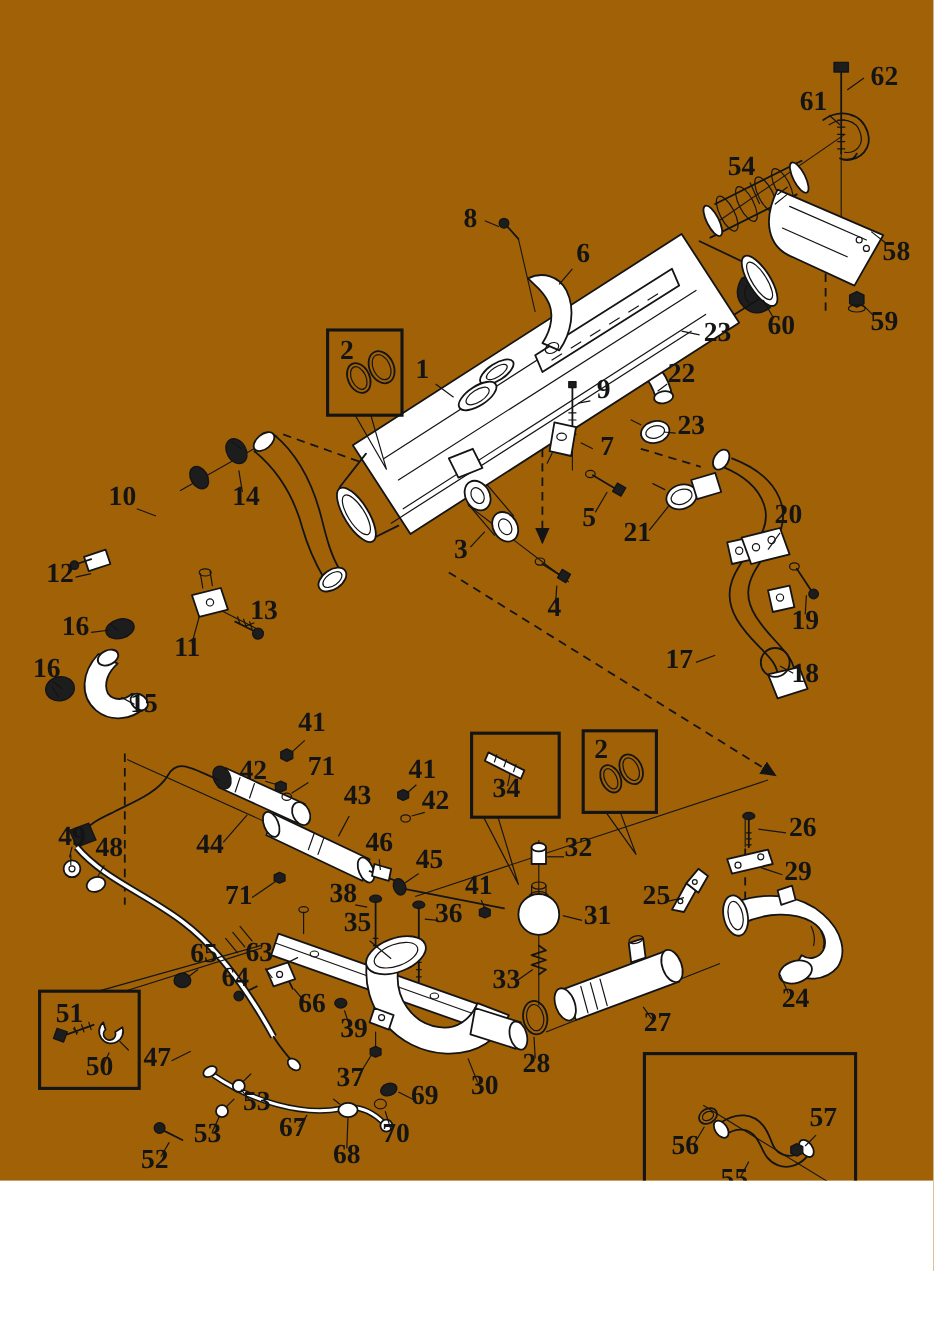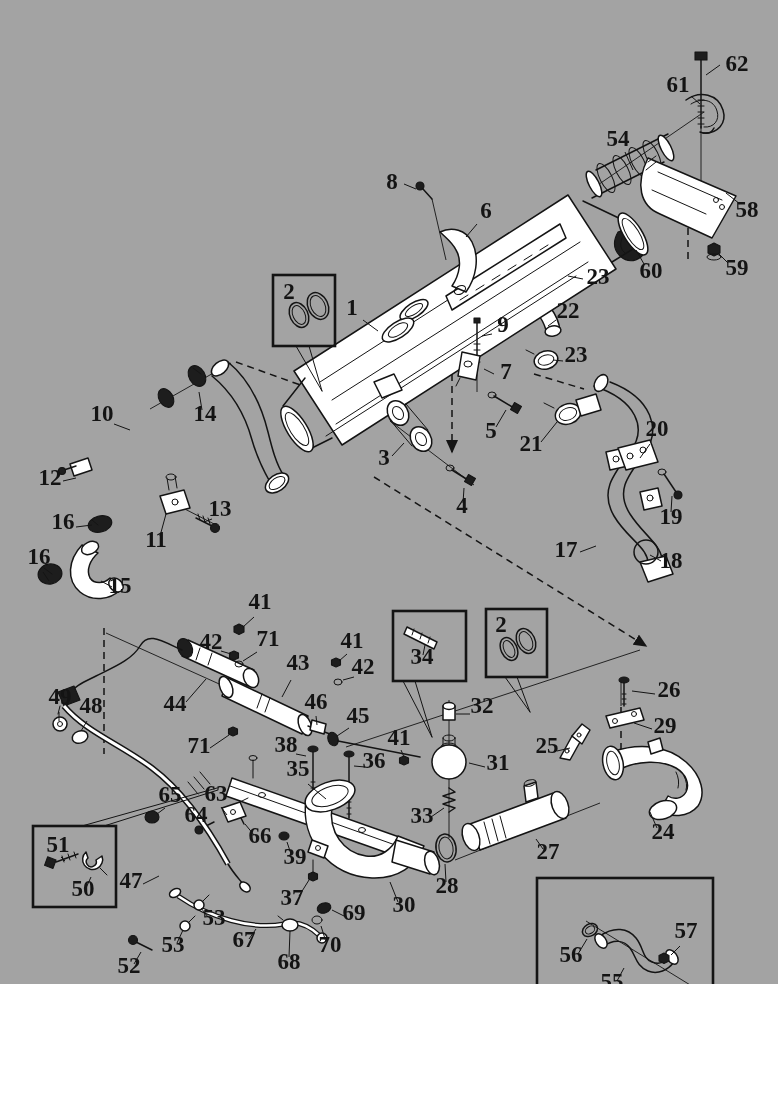--- a/index.html
+++ b/index.html
@@ -1,16 +1,16 @@
 <!DOCTYPE html>
 <html><head>
 <meta charset="utf-8">
 <style>
   html,body{margin:0;padding:0;background:#fff;}
-  .page{position:relative;width:778px;height:984px;background:#a3a3a3;overflow:hidden;
+  .page{position:relative;width:778px;height:984px;background:#a16207;overflow:hidden;
         font-family:"Liberation Sans",sans-serif;}
   svg{display:block}
   .plabel{font:bold 23px "Liberation Serif",serif;fill:#141414;text-anchor:middle}
   .fignum{font:11px "Liberation Sans",sans-serif;fill:#141414;letter-spacing:1px}
   .leader{stroke:#141414;stroke-width:1;fill:none}
   .cbox{fill:none;stroke:#141414;stroke-width:2.6}
   .dash{stroke:#141414;stroke-width:1.5;stroke-dasharray:7 5;fill:none}
   .axis{stroke:#141414;stroke-width:.9;fill:none}
   .s{stroke:#141414;fill:none;stroke-width:1.5;stroke-linecap:round;stroke-linejoin:round}
   .t{stroke:#141414;fill:none;stroke-width:1;stroke-linecap:round;stroke-linejoin:round}

